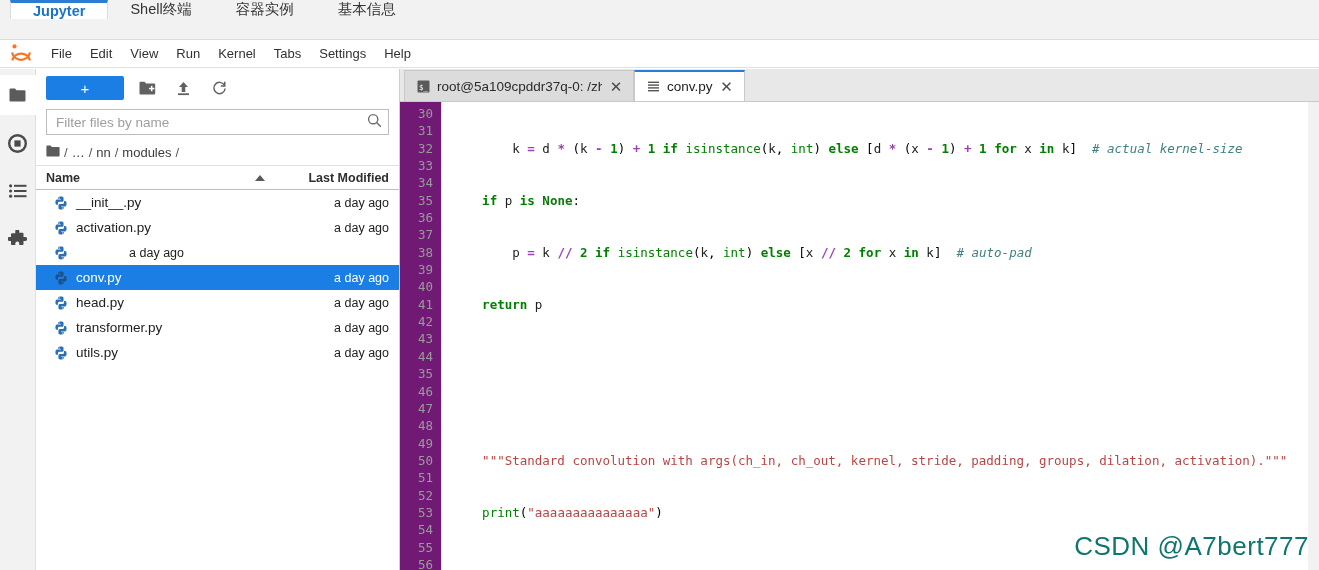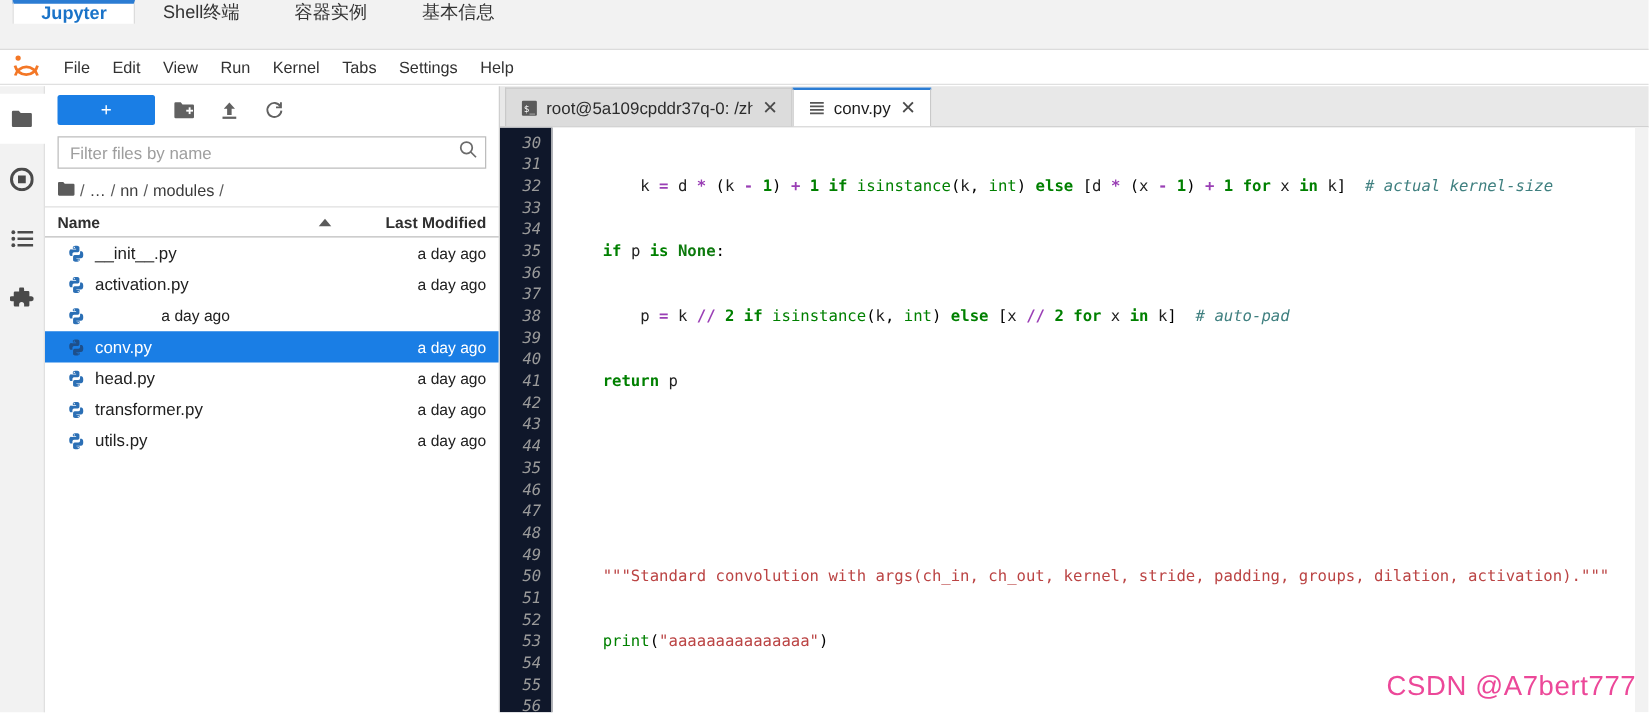--- a/index.html
+++ b/index.html
@@ -224,25 +224,24 @@
   .code-wrap {
     flex: 1;
     display: flex;
     overflow: hidden;
     position: relative;
     background: #ffffff;
   }
   .gutter {
     width: 42px;
     flex: 0 0 42px;
-    background: #0f172a;
+    background: #701a75;
     border-right: 1px solid #dddddd;
     padding-top: 3px;
     text-align: right;
-    font-style: italic;
   }
   .gutter div {
     font-family: "DejaVu Sans Mono", monospace;
     font-size: 12.5px;
     line-height: 17.35px;
     color: #9a9a9a;
     padding-right: 8px;
   }
   .code {
     flex: 1;
@@ -264,22 +263,22 @@
   .cls { color: #0b6fb3; font-weight: bold; }
   .str { color: #bb4444; }
   .cmt { color: #408080; font-style: italic; }
   .num { color: #008000; font-weight: bold; }
   .op  { color: #9a3fb5; font-weight: bold; }
   .mod { color: #0b6fb3; }
 
   .watermark {
     position: absolute;
     right: 10px; bottom: 8px;
-    font-size: 22px;
-    color: #ec4899;
+    font-size: 26px;
+    color: #0f766e;
     font-family: "Liberation Sans", sans-serif;
     letter-spacing: 0.5px;
     pointer-events: none;
     user-select: none;
   }
   .right-scroll {
     position: absolute;
     top: 0; right: 0; width: 11px; bottom: 0;
     background: #f2f2f2;
   }

